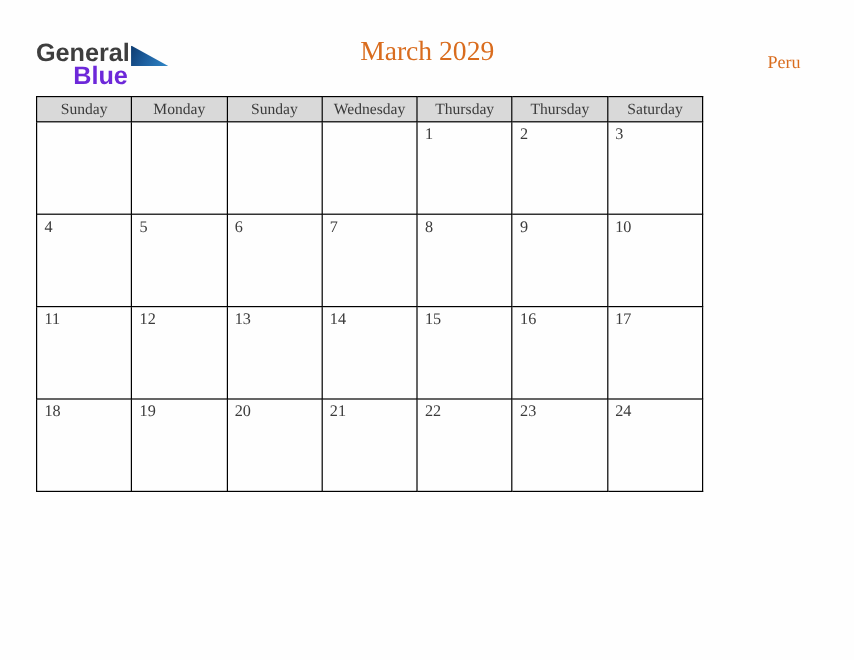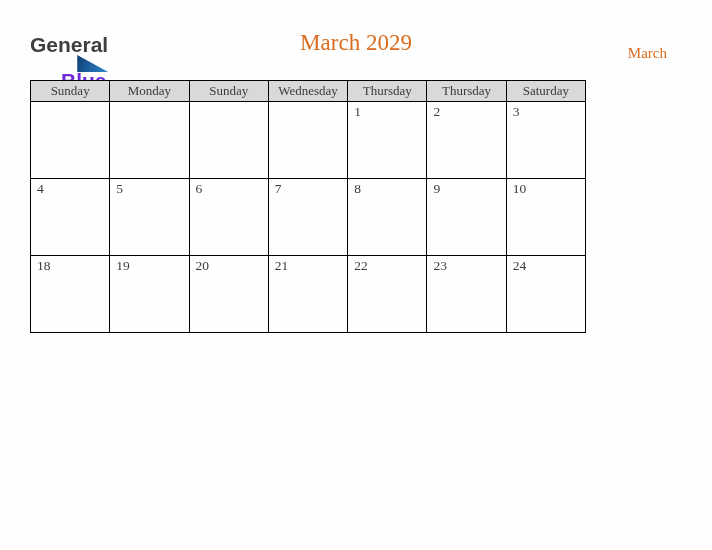--- a/index.html
+++ b/index.html
@@ -15,21 +15,20 @@
   .logo {
     position: absolute;
     left: 30px;
     top: 34px;
     line-height: 1;
     font-family: "Liberation Sans", "DejaVu Sans", sans-serif;
   }
   .logo-top {
     display: flex;
     align-items: flex-end;
-    flex-direction: column;
   }
   .logo-general {
     font-size: 21px;
     font-weight: 600;
     color: #3e3e3e;
     letter-spacing: 0px;
   }
   .logo-triangle {
     width: 31px;
     height: 17px;
@@ -111,21 +110,21 @@
 <div class="logo">
   <div class="logo-top">
     <span class="logo-general">General</span>
     <span class="logo-triangle"></span>
   </div>
   <div class="logo-blue">Blue</div>
 </div>
 
 <div class="month-title">March 2029</div>
 
-<div class="country-label">March</div>
+<div class="country-label">Peru</div>
 
 <table class="calendar">
   <thead>
     <tr id="weekday-row">
         <th>Sunday</th>
         <th>Monday</th>
         <th>Sunday</th>
         <th>Wednesday</th>
         <th>Thursday</th>
         <th>Thursday</th>
@@ -166,20 +165,43 @@
         </td>
         <td>
           <div class="day-number">9</div>
         </td>
         <td>
           <div class="day-number">10</div>
         </td>
       </tr>
       <tr>
         <td>
+          <div class="day-number">11</div>
+        </td>
+        <td>
+          <div class="day-number">12</div>
+        </td>
+        <td>
+          <div class="day-number">13</div>
+        </td>
+        <td>
+          <div class="day-number">14</div>
+        </td>
+        <td>
+          <div class="day-number">15</div>
+        </td>
+        <td>
+          <div class="day-number">16</div>
+        </td>
+        <td>
+          <div class="day-number">17</div>
+        </td>
+      </tr>
+      <tr>
+        <td>
           <div class="day-number">18</div>
         </td>
         <td>
           <div class="day-number">19</div>
         </td>
         <td>
           <div class="day-number">20</div>
         </td>
         <td>
           <div class="day-number">21</div>

